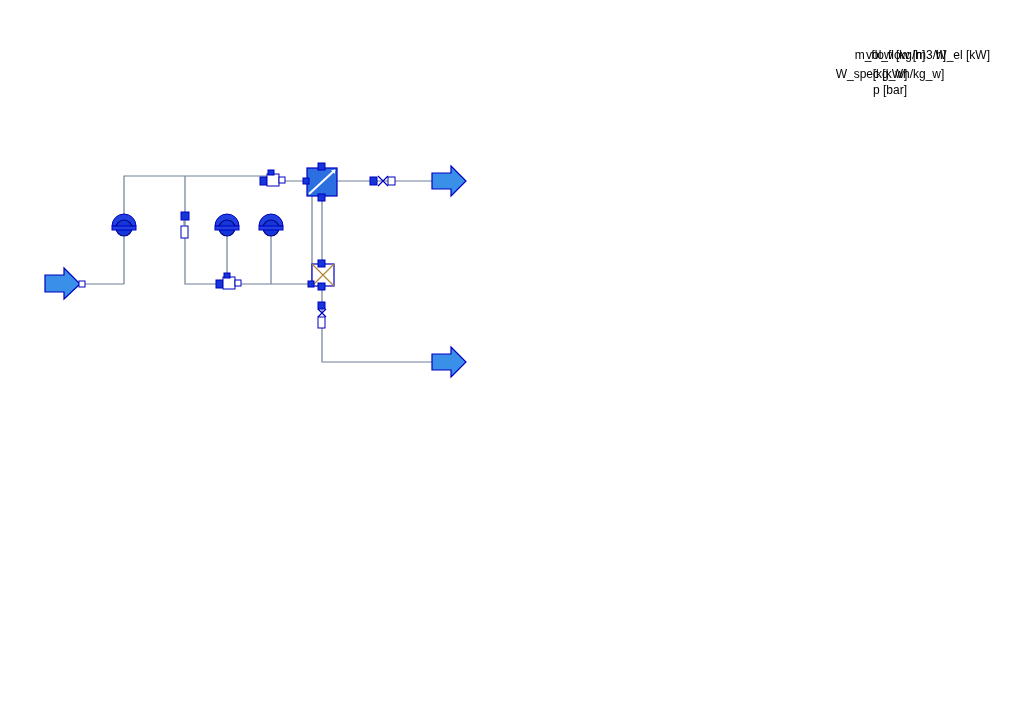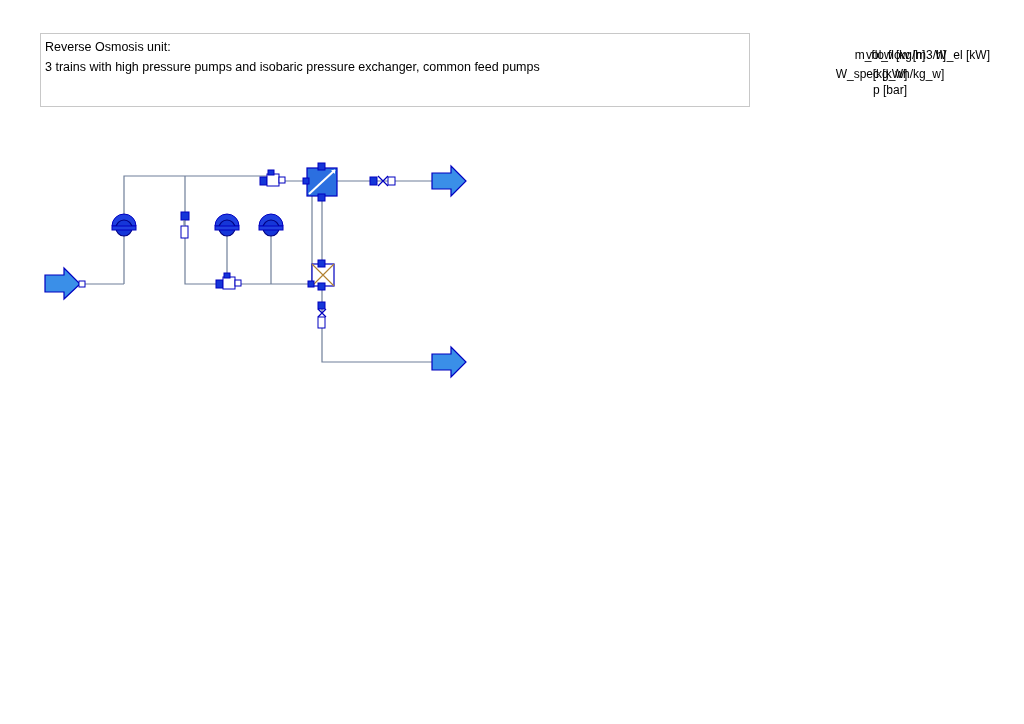--- a/index.html
+++ b/index.html
@@ -77,24 +77,20 @@
     height: 724px;
     pointer-events: none;
   }
   #diagram * { pointer-events: auto; }
 </style>
 </head>
 <body>
 
 <div id="canvas">
 
-  <div class="note-box">
-    <div class="note-line note-line-1">Reverse Osmosis unit:</div>
-    <div class="note-line note-line-2">3 trains with high pressure pumps and isobaric pressure exchanger, common feed pumps</div>
-  </div>
 
   <div class="eq-block">
     <div class="eq-item eq-a">vol_flow [m3/h]</div>
     <div class="eq-item eq-b">W_el [kW]</div>
     <div class="eq-item eq-c">m_flow [kg/h]</div>
     <div class="eq-item eq-d eq-bold">W_spec [kWh/kg_w]</div>
     <div class="eq-item eq-e">p [bar]</div>
     <div class="eq-item eq-f">[kg_w]</div>
   </div>
 

